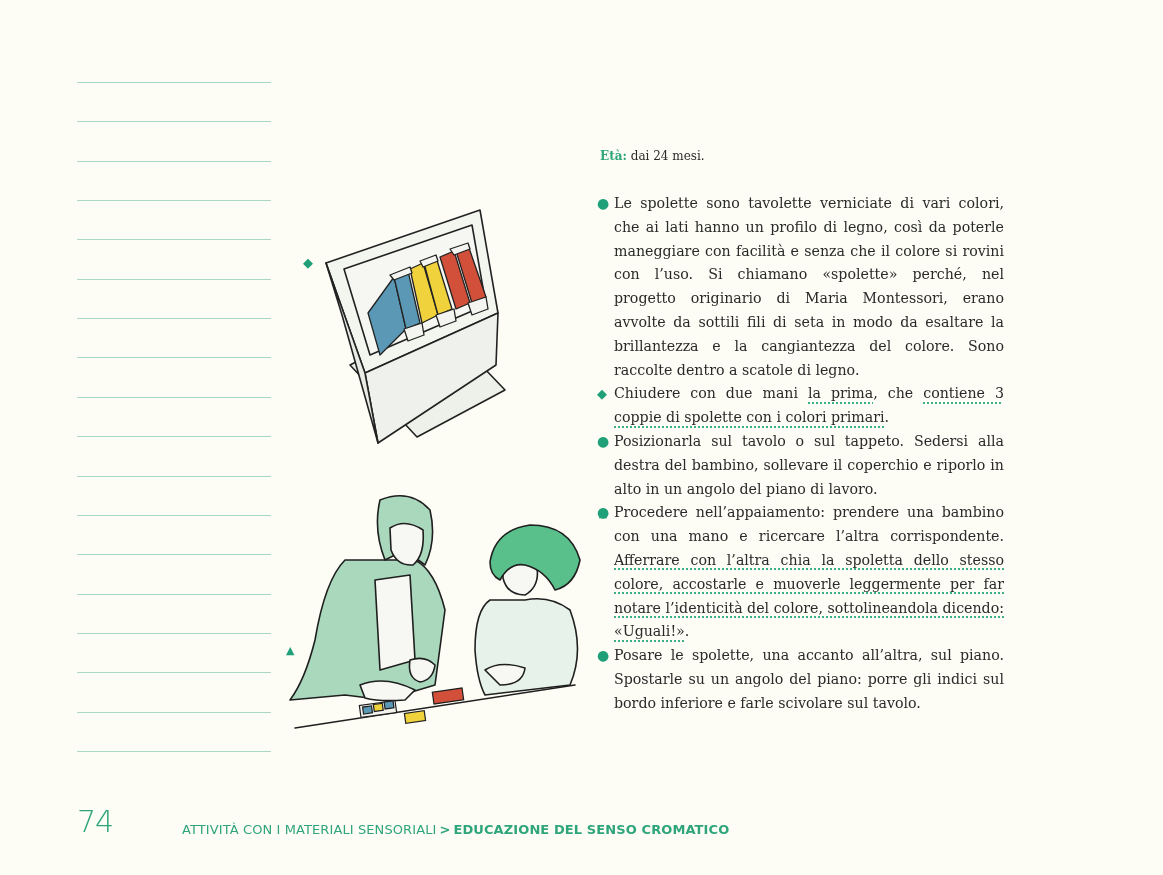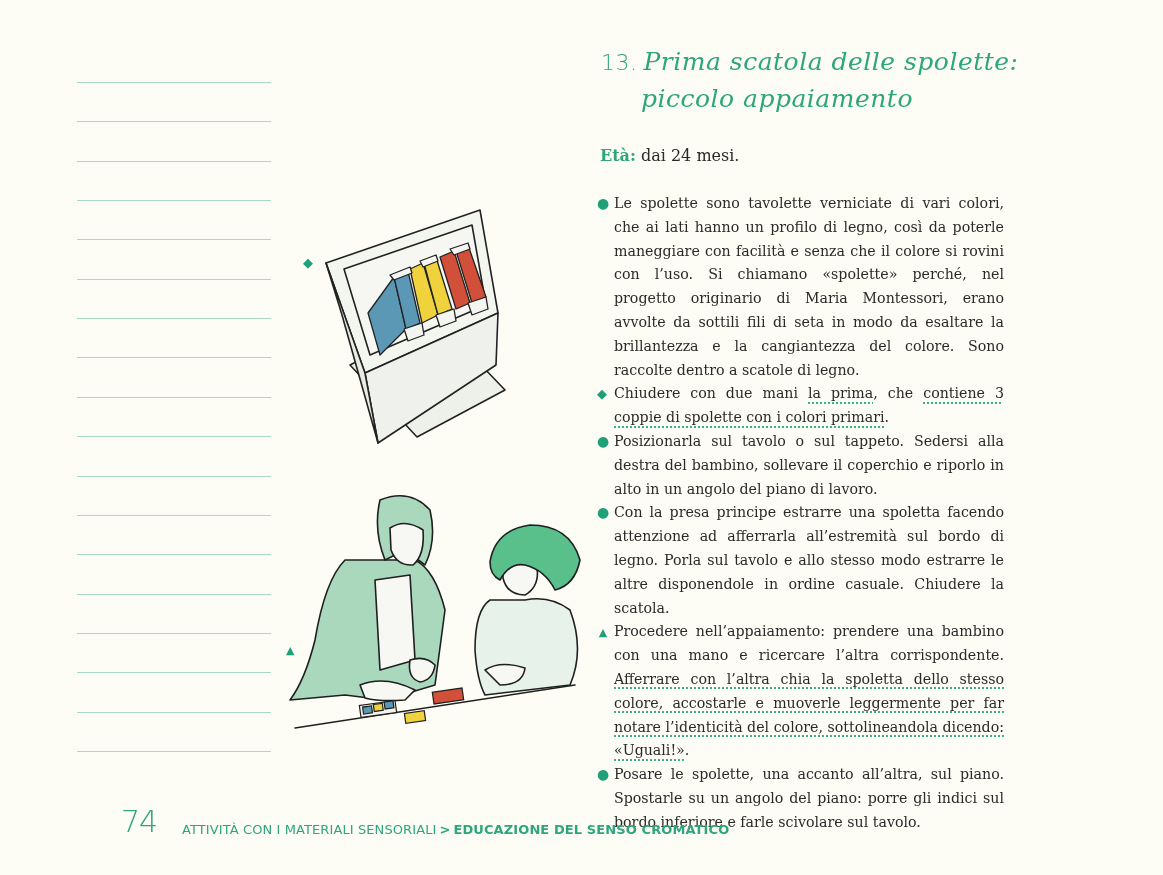--- a/index.html
+++ b/index.html
@@ -36,21 +36,21 @@
       font-size: 25px;
       line-height: 36px;
       letter-spacing: 0.5px;
     }
     .title .num { font-style: normal; font-family: "DejaVu Sans", sans-serif; font-weight: 300; font-size: 22px; margin-right: 6px; }
     .title .line2 { display: block; padding-left: 40px; }
 
     
     .age {
       position: absolute; left: 600px; top: 146px;
-      font-size: 16px; line-height: 20px;
+      font-size: 12px; line-height: 20px;
     }
     .age .label { color: #2fa57c; font-weight: bold; }
 
     
     .steps {
       position: absolute; left: 596px; top: 192px; width: 408px;
       list-style: none; margin: 0; padding: 0;
     }
     .step {
       position: relative; padding-left: 18px;
@@ -71,21 +71,20 @@
       text-decoration-thickness: 1.5px;
       text-underline-offset: 4px;
     }
 
     
     .page-num {
       position: absolute; left: 77px; top: 804px;
       font-family: "DejaVu Sans", sans-serif; font-weight: 300;
       color: #2fa57c; font-size: 30px; line-height: 36px;
       letter-spacing: -1px;
-      margin-left: 44px;
     }
     .breadcrumb {
       position: absolute; left: 182px; top: 824px;
       font-family: "DejaVu Sans", sans-serif;
       font-size: 13px; line-height: 12px;
       color: #2fa57c; text-transform: uppercase;
       letter-spacing: 0.1px;
     }
     .breadcrumb .sep { font-weight: bold; margin: 0 3px; }
     .breadcrumb .current { font-weight: bold; }
@@ -177,24 +176,20 @@
     <g stroke="#1f1f1f" stroke-width="1.2">
       <rect x="75" y="213" width="36" height="12" transform="rotate(-8 93 219)" fill="#f3f3ee"></rect>
       <rect x="78" y="215" width="9" height="7" transform="rotate(-8 93 219)" fill="#5a98b5"></rect>
       <rect x="89" y="214" width="9" height="7" transform="rotate(-8 93 219)" fill="#f0d23c"></rect>
       <rect x="100" y="213" width="9" height="7" transform="rotate(-8 93 219)" fill="#5a98b5"></rect>
       <rect x="120" y="222" width="20" height="10" transform="rotate(-8 130 227)" fill="#f0d23c"></rect>
       <rect x="148" y="200" width="30" height="12" transform="rotate(-8 163 206)" fill="#d2503a"></rect>
     </g>
   </svg>
 
-  <div class="title">
-    <span class="num">13.</span><span>Prima scatola delle spolette:</span>
-    <span class="line2">piccolo appaiamento</span>
-  </div>
 
   <div class="age">
     <span class="label">Età:</span>
     <span>dai 24 mesi.</span>
   </div>
 
   <ul class="steps">
     <li class="step">
       <span class="bullet dot">●</span>
       <span>Le spolette sono tavolette verniciate di vari colori, che ai lati hanno un profilo di legno, così da poterle maneggiare con facilità e senza che il colore si rovini con l’uso. Si chia­mano «spolette» perché, nel progetto originario di Maria Montessori, erano avvolte da sottili fili di seta in modo da esaltare la brillantezza e la cangiantezza del colore. Sono raccolte dentro a scatole di legno.</span>
@@ -202,21 +197,20 @@
     <li class="step">
       <span class="bullet diamond">◆</span>
       <span>Chiudere con due mani </span><span class="dotted">la prima</span><span>, che </span><span class="dotted">contiene 3 coppie di spolette con i colori primari</span><span>.</span>
     </li>
     <li class="step">
       <span class="bullet dot">●</span>
       <span>Posizionarla sul tavolo o sul tappeto. Sedersi alla destra del bambino, sollevare il coperchio e riporlo in alto in un angolo del piano di lavoro.</span>
     </li>
     <li class="step">
       <span class="bullet dot">●</span>
-      <span>Con la presa principe estrarre una spoletta facendo atten­zione ad afferrarla all’estremità sul bordo di legno. Porla sul tavolo e allo stesso modo estrarre le altre disponendole in ordine casuale. Chiudere la scatola.</span>
     </li>
     <li class="step">
       <span class="bullet triangle">▲</span>
       <span>Procedere nell’appaiamento: prendere una bambino con una mano e ricercare l’altra corrispondente. </span><span class="dotted">Afferrare con l’altra chia la spoletta dello stesso colore, accostarle e muoverle leggermente per far notare l’identicità del colore, sottolineandola dicendo: «Uguali!»</span><span>.</span>
     </li>
     <li class="step">
       <span class="bullet dot">●</span>
       <span>Posare le spolette, una accanto all’altra, sul piano. Spo­starle su un angolo del piano: porre gli indici sul bordo in­feriore e farle scivolare sul tavolo.</span>
     </li>
   </ul>

